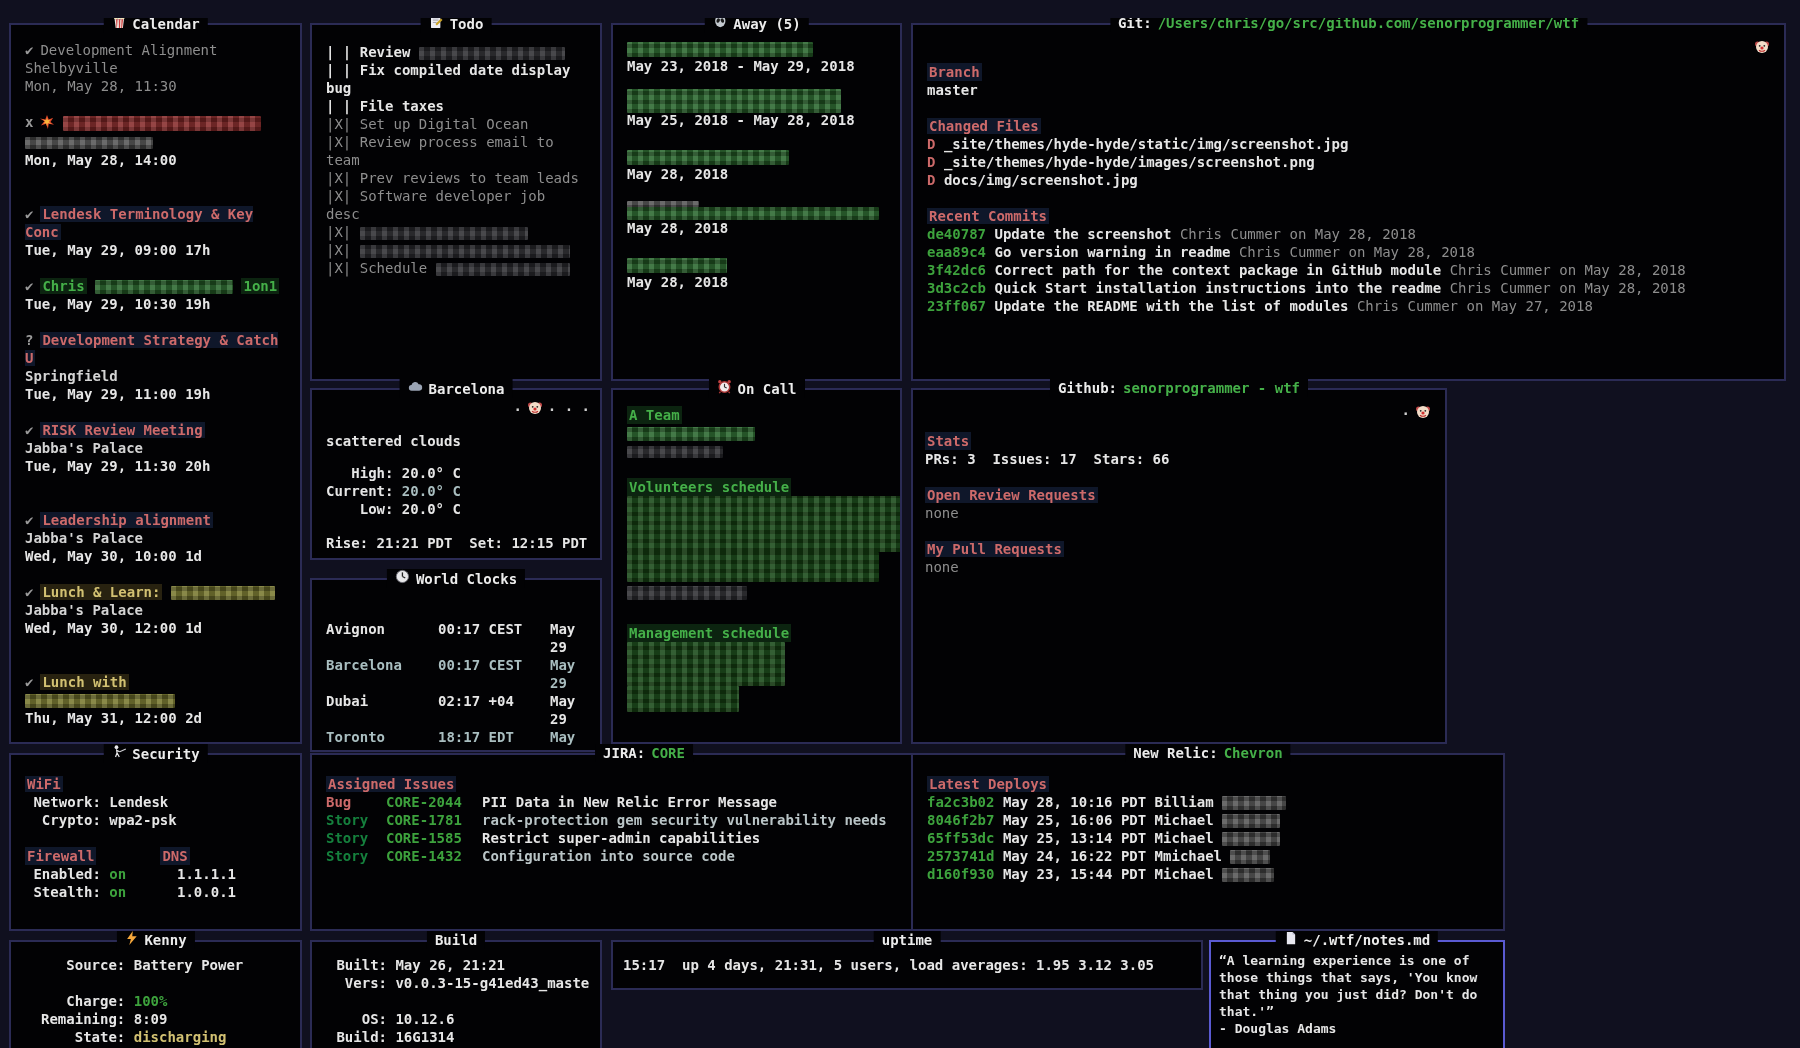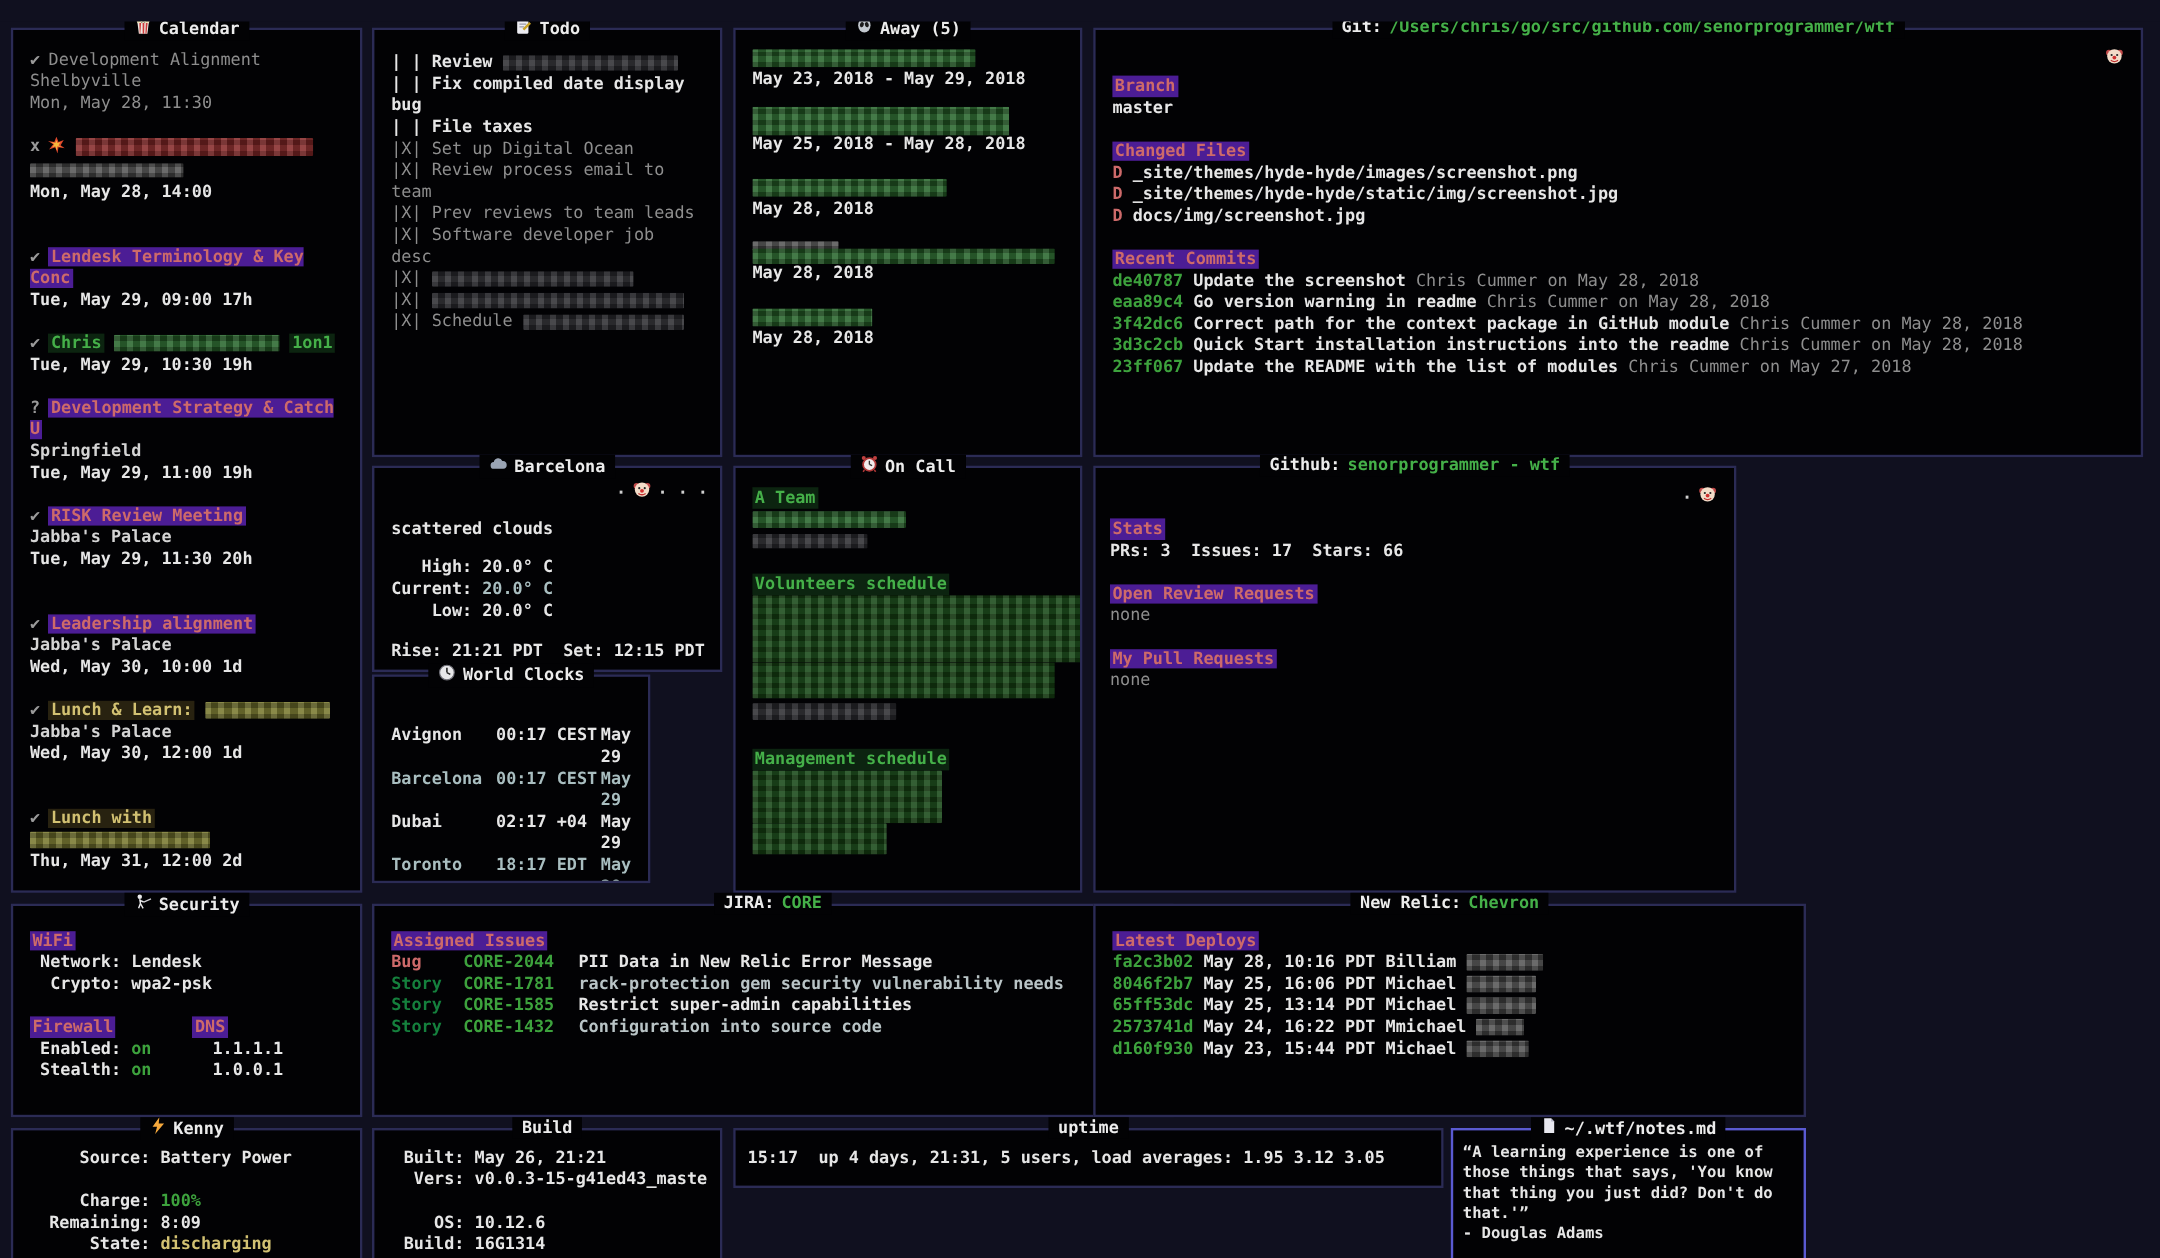--- a/index.html
+++ b/index.html
@@ -15,21 +15,21 @@
   .ptitle {
     position:absolute; top:-11px; left:50%; transform:translateX(-50%);
     background:#020204; padding:0 8px; white-space:nowrap; color:#ececec;
     display:flex; align-items:center; gap:6px; z-index:2;
   }
   .pbody { position:absolute; inset:0; padding:18px 14px 8px 14px; overflow:hidden; }
   .icon { display:inline-block; vertical-align:-2px; }
   .white { color:#e6e6e6; } .gray { color:#8e8e8e; font-weight:normal; }
   .red { color:#cd6a6a; } .green { color:#3da23d; } .greenb { color:#45b049; }
   .yellow { color:#d2c172; } .blue { color:#15803d; } .pale { color:#a9bec0; }
-  .hl-red { background:#4c1d95; padding:0 2px; }
+  .hl-red { background:#0f172a; padding:0 2px; }
   .hl-green { background:#0c2410; padding:0 2px; }
   .hl-yellow { background:#282210; padding:0 2px; }
   .pre { white-space:pre; }
   .row { white-space:pre; }
   .blank { height:18px; }
   .mark { color:#9a9a9a; margin-right:7px; }
   .ev { margin-bottom:18px; }
   .ev.g2 { margin-bottom:36px; }
   .rd {
     display:inline-block; height:14px; vertical-align:middle; border-radius:1px;
@@ -202,22 +202,22 @@
             <circle cx="10.3" cy="6.8" r="0.9" fill="#222"></circle>
             <circle cx="8" cy="9" r="1.6" fill="#d03030"></circle>
             <path d="M5 11.2q3 2.2 6 0" stroke="#c03030" stroke-width="1.1" fill="none"></path>
           </svg></span>
     </div>
     <div class="pbody" style="padding-top:38px;">
       <div class="red hl-red" style="display:inline-block;">Branch</div>
       <div class="white">master</div>
       <div class="blank"></div>
       <div><span class="red hl-red">Changed Files</span></div>
+      <div><span class="red">D</span> <span class="white">_site/themes/hyde-hyde/static/img/screenshot.jpg</span></div>
       <div><span class="red">D</span> <span class="white">_site/themes/hyde-hyde/images/screenshot.png</span></div>
-      <div><span class="red">D</span> <span class="white">_site/themes/hyde-hyde/static/img/screenshot.jpg</span></div>
       <div><span class="red">D</span> <span class="white">docs/img/screenshot.jpg</span></div>
       <div class="blank"></div>
       <div><span class="red hl-red">Recent Commits</span></div>
       <div><span class="green">de40787</span> <span class="white">Update the screenshot</span> <span class="gray">Chris Cummer on May 28, 2018</span></div>
       <div><span class="green">eaa89c4</span> <span class="white">Go version warning in readme</span> <span class="gray">Chris Cummer on May 28, 2018</span></div>
       <div><span class="green">3f42dc6</span> <span class="white">Correct path for the context package in GitHub module</span> <span class="gray">Chris Cummer on May 28, 2018</span></div>
       <div><span class="green">3d3c2cb</span> <span class="white">Quick Start installation instructions into the readme</span> <span class="gray">Chris Cummer on May 28, 2018</span></div>
       <div><span class="green">23ff067</span> <span class="white">Update the README with the list of modules</span> <span class="gray">Chris Cummer on May 27, 2018</span></div>
     </div>
   </div>
@@ -246,21 +246,21 @@
       <div class="white">scattered clouds</div>
       <div class="blank" style="height:14px;"></div>
       <div class="row"><span class="white pre">   High: </span><span class="white">20.0° C</span></div>
       <div class="row"><span class="white pre">Current: </span><span class="pale">20.0° C</span></div>
       <div class="row"><span class="white pre">    Low: </span><span class="white">20.0° C</span></div>
       <div class="blank" style="height:16px;"></div>
       <div class="white pre">Rise: 21:21 PDT  Set: 12:15 PDT</div>
     </div>
   </div>
 
-  <div class="panel" style="left:310px;top:544px;width:232px;height:174px;">
+  <div class="panel" style="left:310px;top:560px;width:292px;height:174px;">
     <div class="ptitle">
       <span class="icon"><svg width="15" height="15" viewBox="0 0 16 16">
             <circle cx="8" cy="8" r="6.5" fill="#e8e8ea" stroke="#707078" stroke-width="1"></circle>
             <line x1="8" y1="8" x2="8" y2="3.6" stroke="#222" stroke-width="1.4"></line>
             <line x1="8" y1="8" x2="11" y2="9.6" stroke="#222" stroke-width="1.4"></line>
           </svg></span>
       <span>World Clocks</span>
     </div>
     <div class="pbody" style="padding-top:40px;">
       <div class="wc-row white">

